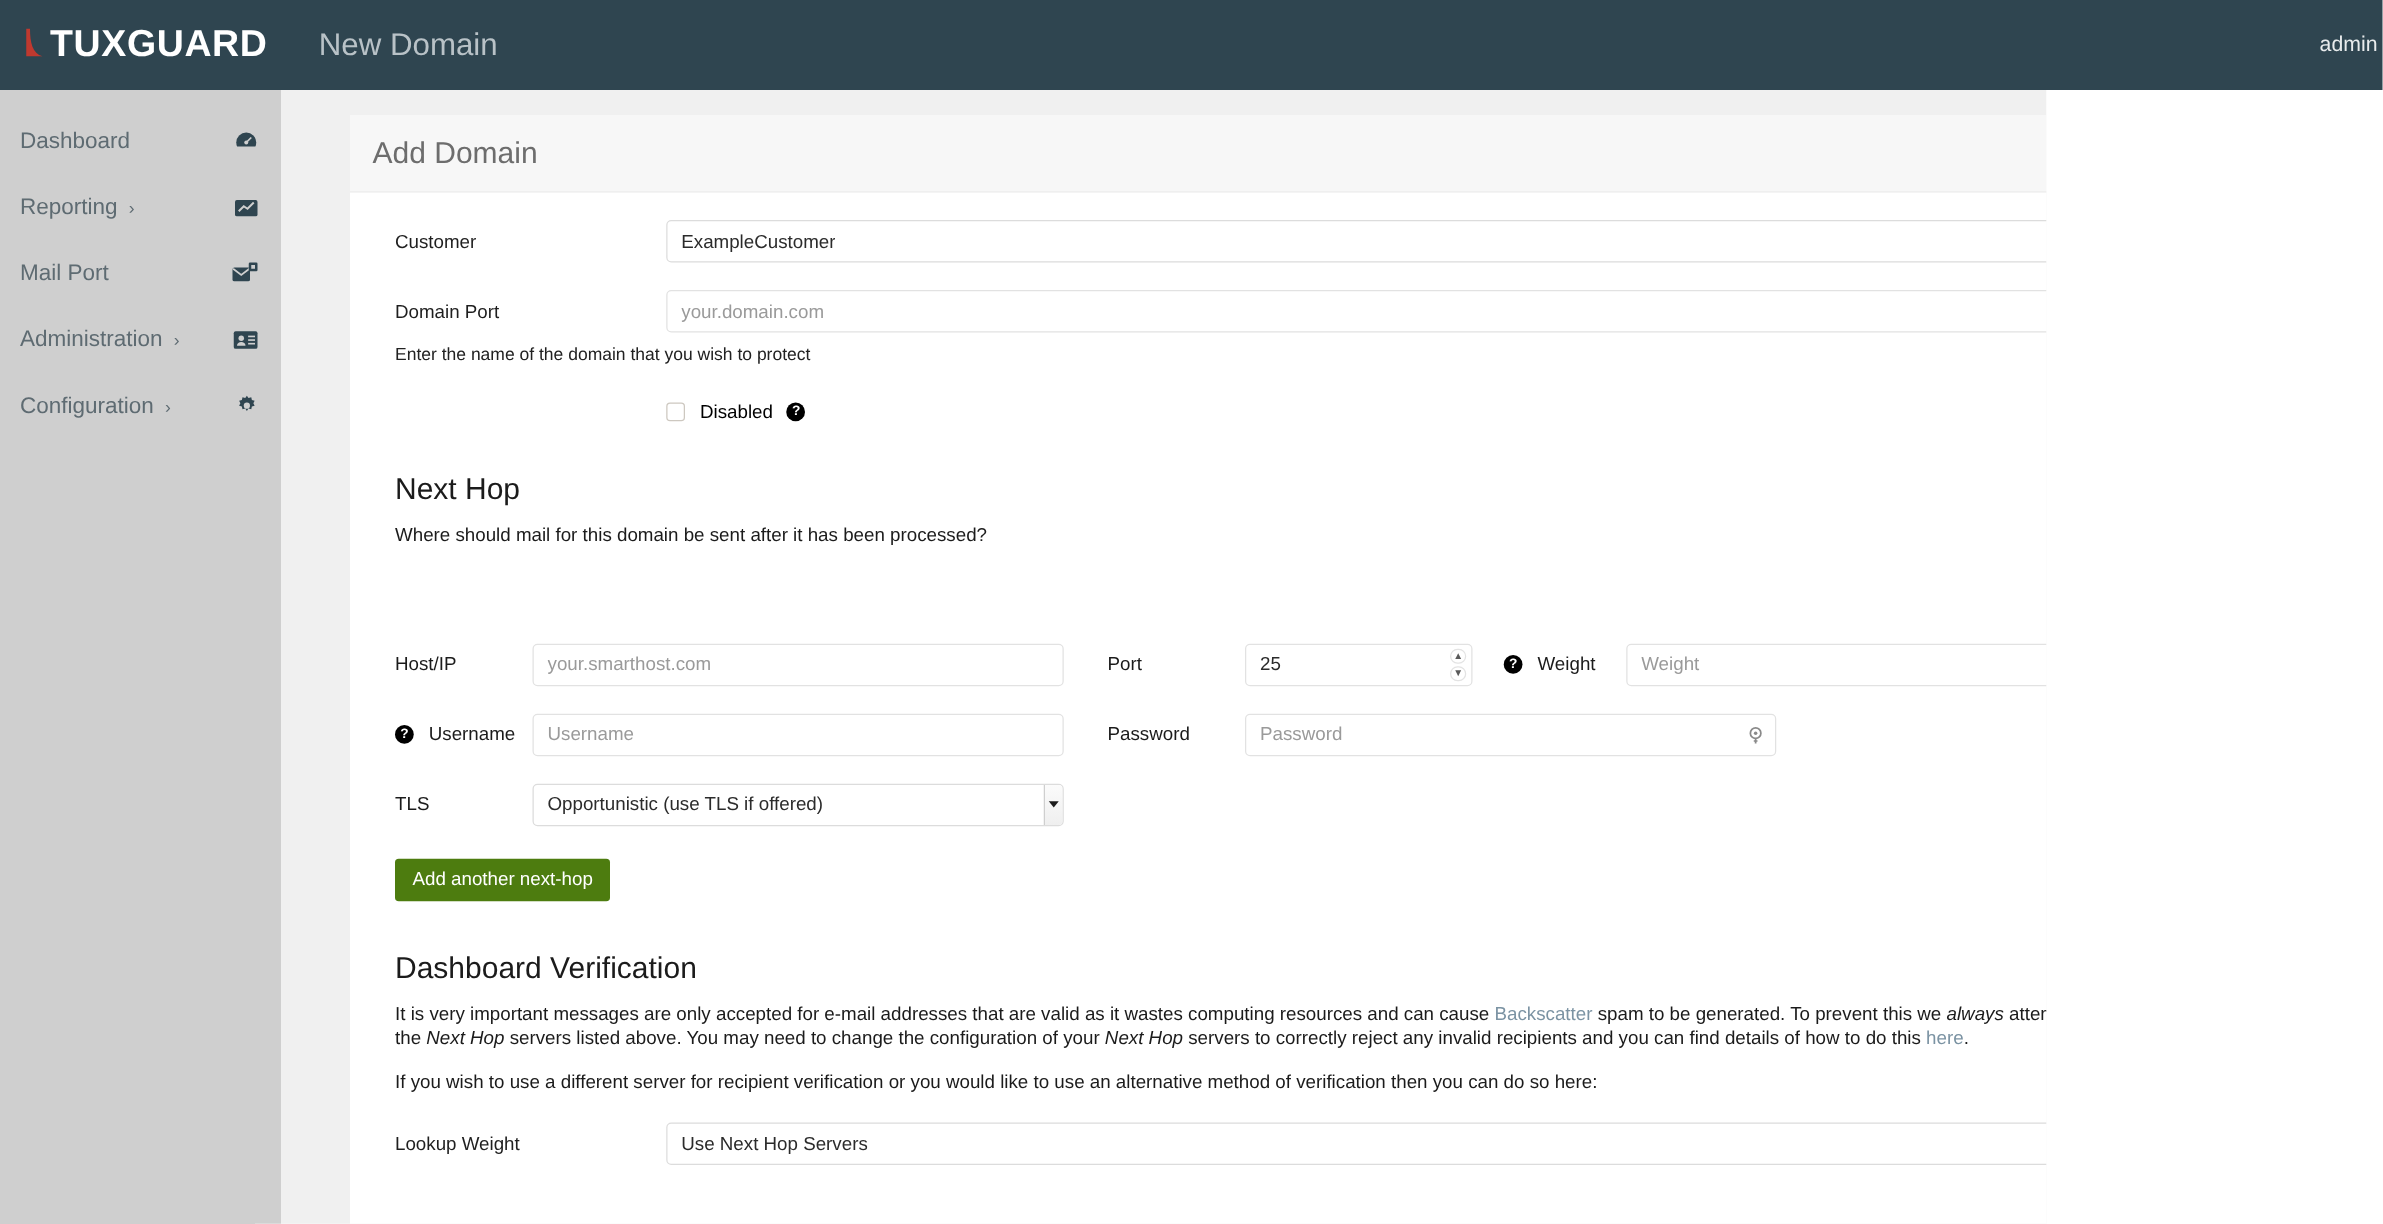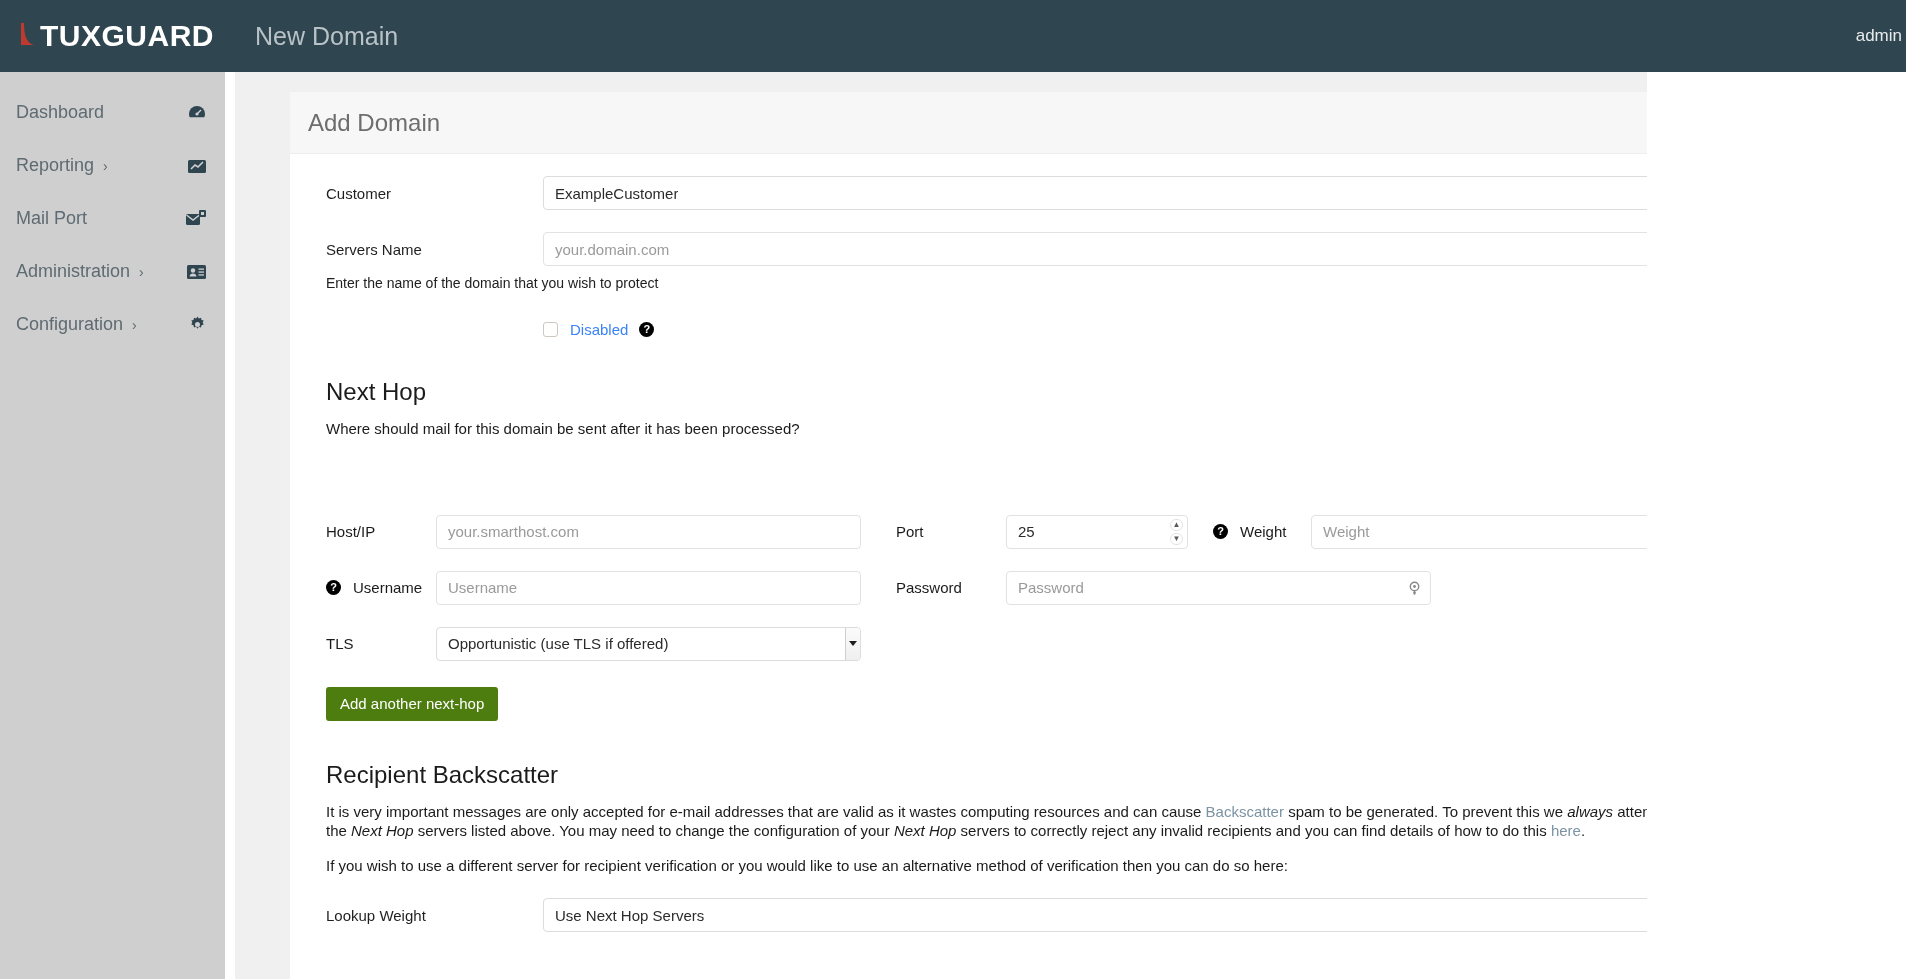--- a/index.html
+++ b/index.html
@@ -72,21 +72,21 @@
     line-height: 1;
   }
   .nav-icon {
     margin-left: auto;
     color: #2f4550;
     display: flex; align-items: center;
   }
 
   
   .main {
-    position: absolute; top: 72px; left: 235px;
+    position: absolute; top: 72px; left: 225px;
     width: 1412px; height: 907px;
     background: #f0f0f0;
     overflow: hidden;
   }
   .card {
     position: absolute;
     left: 55px; top: 20px;
     width: 1601px;
     min-height: 900px;
     background: #ffffff;
@@ -186,21 +186,21 @@
     padding-left: 0;
   }
   .cbx {
     width: 15px; height: 15px;
     border: 1px solid #cdc8c0;
     border-radius: 3px;
     background: #fff;
     margin-right: 12px;
     cursor: pointer;
   }
-  .check-label { font-size: 15px; color: #3b82f6; margin-right: 11px; }
+  .check-label { font-size: 15px; color: #000000; margin-right: 11px; }
 
   .help {
     width: 15px; height: 15px;
     border-radius: 50%;
     background: #000;
     color: #fff;
     font-size: 11px;
     font-weight: bold;
     display: inline-flex;
     align-items: center; justify-content: center;
@@ -373,21 +373,21 @@
         <div class="ctl">
           <div class="fauxselect">
             <span class="sel-val">ExampleCustomer</span>
             <span class="sel-btn"></span>
           </div>
         </div>
       </div>
 
       
       <div class="form-row">
-        <div class="lbl">Servers Name</div>
+        <div class="lbl">Domain Port</div>
         <div class="ctl">
           <input class="txt" type="text" placeholder="your.domain.com" style="">
           <span class="field-icon">
             <svg width="14" height="16" viewBox="0 0 14 16">
               <rect x="1" y="1" width="12" height="14" rx="1.5" fill="none" stroke="#8a8a8a" stroke-width="1.4"></rect>
               <circle cx="7" cy="6" r="1.8" fill="#8a8a8a"></circle>
               <path d="M4 12c0-1.7 1.3-2.6 3-2.6s3 .9 3 2.6z" fill="#8a8a8a"></path>
             </svg>
           </span>
         </div>
@@ -466,21 +466,21 @@
           <div class="fauxselect">
             <span class="sel-val">Opportunistic (use TLS if offered)</span>
             <span class="sel-btn"></span>
           </div>
         </div>
       </div>
 
       <button class="btn-primary">Add another next-hop</button>
 
       
-      <h2 class="section">Recipient Backscatter</h2>
+      <h2 class="section">Dashboard Verification</h2>
 
       <p class="section-p"><span>It is very important messages are only accepted for e-mail addresses that are valid as it wastes computing resources and can cause </span><a class="inline-link" href="#">Backscatter</a><span> spam to be generated. To prevent this we </span><i>always</i><span> attempt to verify each recipient with the </span><i>Next Hop</i><span> servers listed above. You may need to change the configuration of your </span><i>Next Hop</i><span> servers to correctly reject any invalid recipients and you can find details of how to do this </span><a class="inline-link" href="#">here</a><span>.</span></p>
 
       <p class="section-p" style="margin-top:17px;">If you wish to use a different server for recipient verification or you would like to use an alternative method of verification then you can do so here:</p>
 
       
       <div class="form-row">
         <div class="lbl">Lookup Weight</div>
         <div class="ctl">
           <div class="fauxselect">

